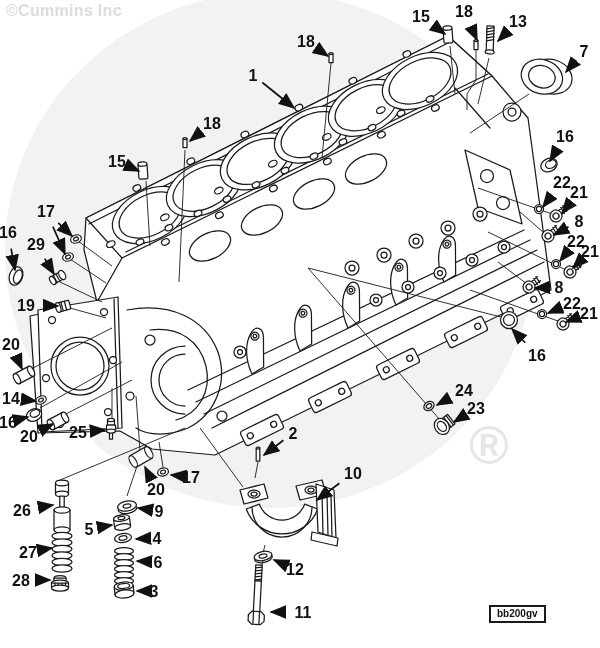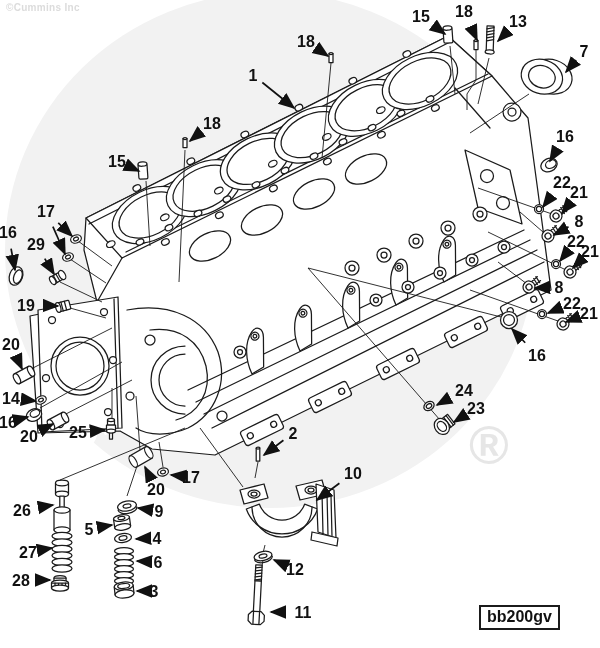--- a/index.html
+++ b/index.html
@@ -1,22 +1,22 @@
 <!DOCTYPE html>
 <html><head>
 <meta charset="utf-8">
 <style>
   html,body{margin:0;padding:0;background:#fff;}
   .stage{position:relative;width:600px;height:648px;background:#fff;overflow:hidden;
          font-family:"Liberation Sans",sans-serif;}
   .stage svg{position:absolute;left:0;top:0;}
-  .copyright{position:absolute;left:6px;top:2px;font-size:10px;font-weight:bold;
+  .copyright{position:absolute;left:6px;top:2px;font-size:16px;font-weight:bold;
              color:#dcdcdc;letter-spacing:.3px;}
-  .figcode{position:absolute;left:479px;top:605px;border:2px solid #1b1b1b;background:#fff;
-           padding:1px 6px 2px 6px;font-size:16px;font-weight:bold;color:#111;}
+  .figcode{position:absolute;left:489px;top:605px;border:2px solid #1b1b1b;background:#fff;
+           padding:1px 6px 2px 6px;font-size:10px;font-weight:bold;color:#111;}
   .ln{stroke:#1b1b1b;stroke-width:1.25;fill:none;stroke-linejoin:round;stroke-linecap:round;}
   .wf{stroke:#1b1b1b;stroke-width:1.25;fill:#fff;stroke-linejoin:round;stroke-linecap:round;}
   .thin{stroke:#1b1b1b;stroke-width:.9;fill:none;}
   .wm-text{font-style:italic;font-weight:bold;font-size:150px;fill:#ffffff;
            font-family:"Liberation Sans",sans-serif;}
   .reg-mark{font-weight:bold;font-size:54px;fill:#e6e6e6;font-family:"Liberation Sans",sans-serif;}
   text.callout{font:bold 16px "Liberation Sans",sans-serif;fill:#111;}
 </style>
 </head>
 <body>

